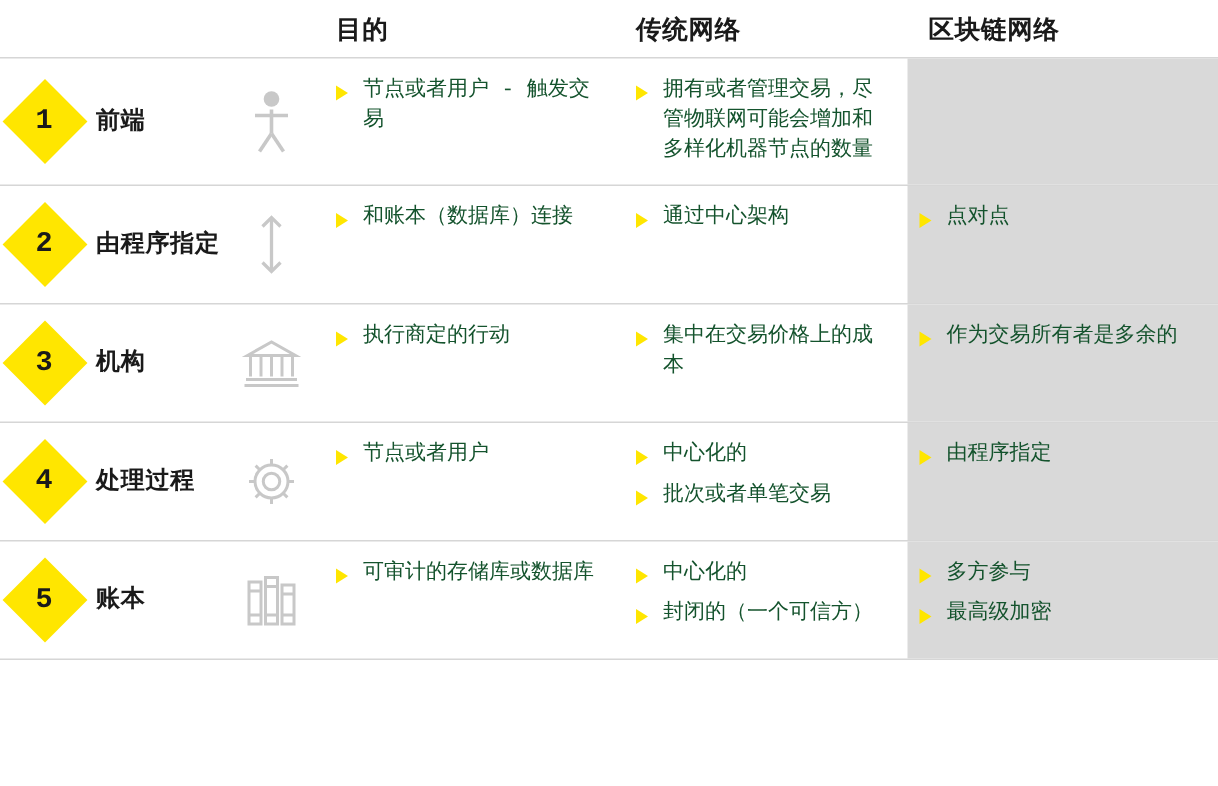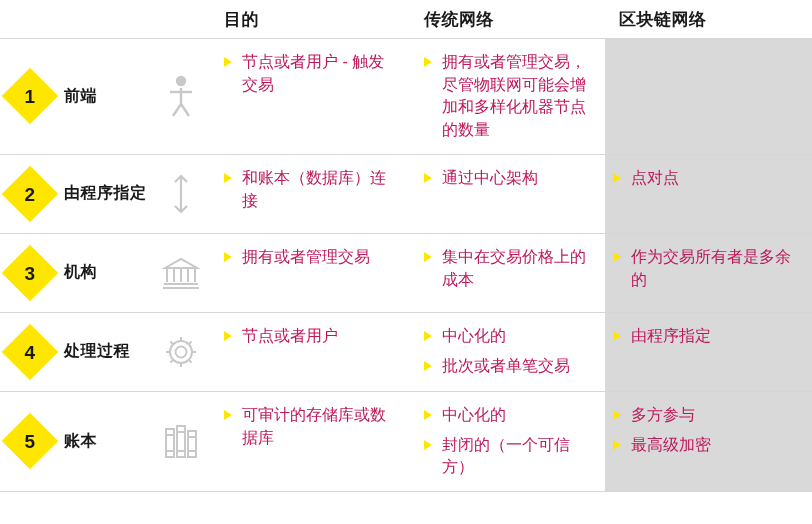--- a/index.html
+++ b/index.html
@@ -12,20 +12,21 @@
     height: 524px;
     font-family: "Liberation Sans", sans-serif;
     color: #1a1a1a;
     overflow: hidden;
   }
   .sheet {
     position: relative;
     width: 812px;
     height: 440px;
     box-sizing: border-box;
+    font-family: Liberation Mono, monospace;
   }
   
   .header-row {
     display: flex;
     height: 38px;
     align-items: flex-start;
     padding-top: 8px;
     box-sizing: border-box;
   }
   .col-label {
@@ -105,24 +106,24 @@
 
   
   ul.bullets {
     list-style: none;
     margin: 0;
     padding: 0;
   }
   ul.bullets li {
     position: relative;
     padding-left: 18px;
-    font-size: 16px;
+    font-size: 14px;
     line-height: 1.42;
     margin-bottom: 7px;
-    color: #be185d;
+    color: #14532d;
   }
   ul.bullets li:last-child { margin-bottom: 0; }
   ul.bullets li .tri {
     position: absolute;
     left: 0; top: 6px;
     width: 0; height: 0;
     border-left: 8px solid #ffe600;
     border-top: 5px solid transparent;
     border-bottom: 5px solid transparent;
   }
@@ -221,21 +222,21 @@
         <svg width="40" height="36" viewBox="0 0 40 36" fill="none" stroke="#c8c8c8" stroke-width="2">
           <path d="M4 13 L20 4 L36 13 Z"></path>
           <path d="M6 14 L6 27 M13 14 L13 27 M20 14 L20 27 M27 14 L27 27 M34 14 L34 27"></path>
           <path d="M3 29 L37 29"></path>
           <path d="M2 33 L38 33"></path>
         </svg>
       </div>
     </div>
     <div class="cell purpose">
       <ul class="bullets">
-        <li><span class="tri"></span><span>拥有或者管理交易</span></li>
+        <li><span class="tri"></span><span>执行商定的行动</span></li>
       </ul>
     </div>
     <div class="cell trad">
       <ul class="bullets">
         <li><span class="tri"></span><span>集中在交易价格上的成本</span></li>
       </ul>
     </div>
     <div class="cell block">
       <ul class="bullets">
         <li><span class="tri"></span><span>作为交易所有者是多余的</span></li>

